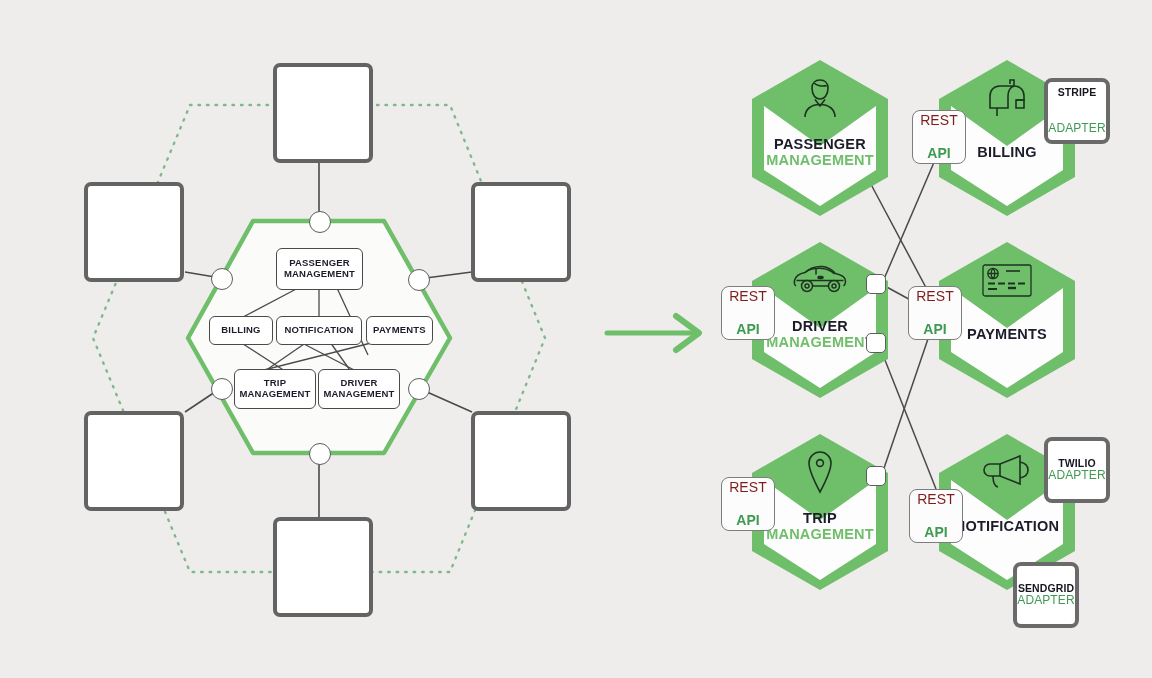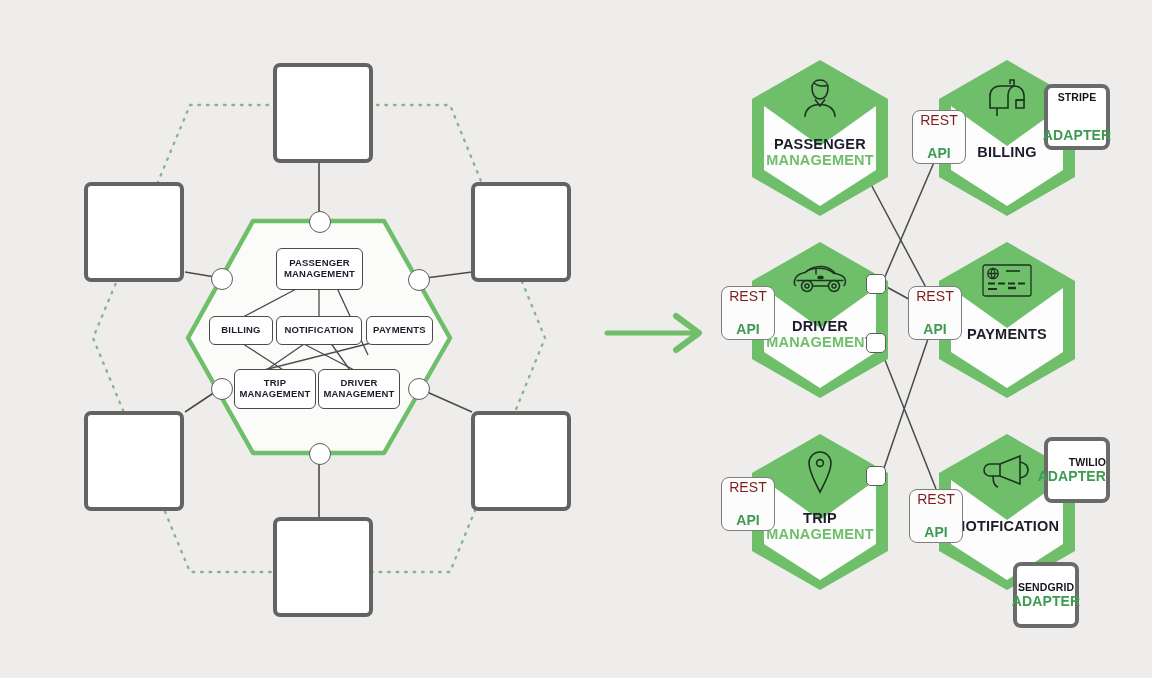--- a/index.html
+++ b/index.html
@@ -58,21 +58,21 @@
   .restapi .r2{font-size:14px;font-weight:bold;color:#3f9a52;letter-spacing:.1px;margin-top:17px;}
 
   
   .adapter{
     position:absolute;width:58px;height:58px;
     background:#ffffff;border:4px solid #6a6a6a;border-radius:8px;
     display:flex;flex-direction:column;align-items:center;justify-content:center;
     line-height:1.15;z-index:9;
   }
   .adapter .a1{font-size:10.5px;font-weight:bold;color:#16161f;letter-spacing:.1px;}
-  .adapter .a2{font-size:14px;font-weight:bold;color:#3f9a52;letter-spacing:.1px;}
+  .adapter .a2{font-size:12px;font-weight:normal;color:#3f9a52;letter-spacing:.1px;}
 
   
   .port{
     position:absolute;width:18px;height:18px;
     background:#ffffff;border:1.6px solid #5d5d5d;border-radius:5px;
     z-index:8;
   }
   
   .cport{
     position:absolute;width:20px;height:20px;
@@ -302,25 +302,25 @@
   </div>
   <div class="restapi" style="left:721px;top:477px;">
     <span class="r1">REST</span>
     <span class="r2">API</span>
   </div>
   <div class="restapi" style="left:909px;top:489px;">
     <span class="r1">REST</span>
     <span class="r2">API</span>
   </div>
 
-  <div class="adapter" style="left:1044px;top:84px;gap:24px;">
+  <div class="adapter" style="left:1044px;top:78px;gap:24px;">
     <span class="a1">STRIPE</span>
     <span class="a2">ADAPTER</span>
   </div>
-  <div class="adapter" style="left:1044px;top:437px;align-items:flex-end;">
+  <div class="adapter" style="left:1044px;top:437px;">
     <span class="a1">TWILIO</span>
     <span class="a2">ADAPTER</span>
   </div>
   <div class="adapter" style="left:977px;top:562px;margin-left:36px;">
     <span class="a1">SENDGRID</span>
     <span class="a2">ADAPTER</span>
   </div>
 
   <div class="port" style="left:866px;top:274px;"></div>
   <div class="port" style="left:866px;top:333px;"></div>

